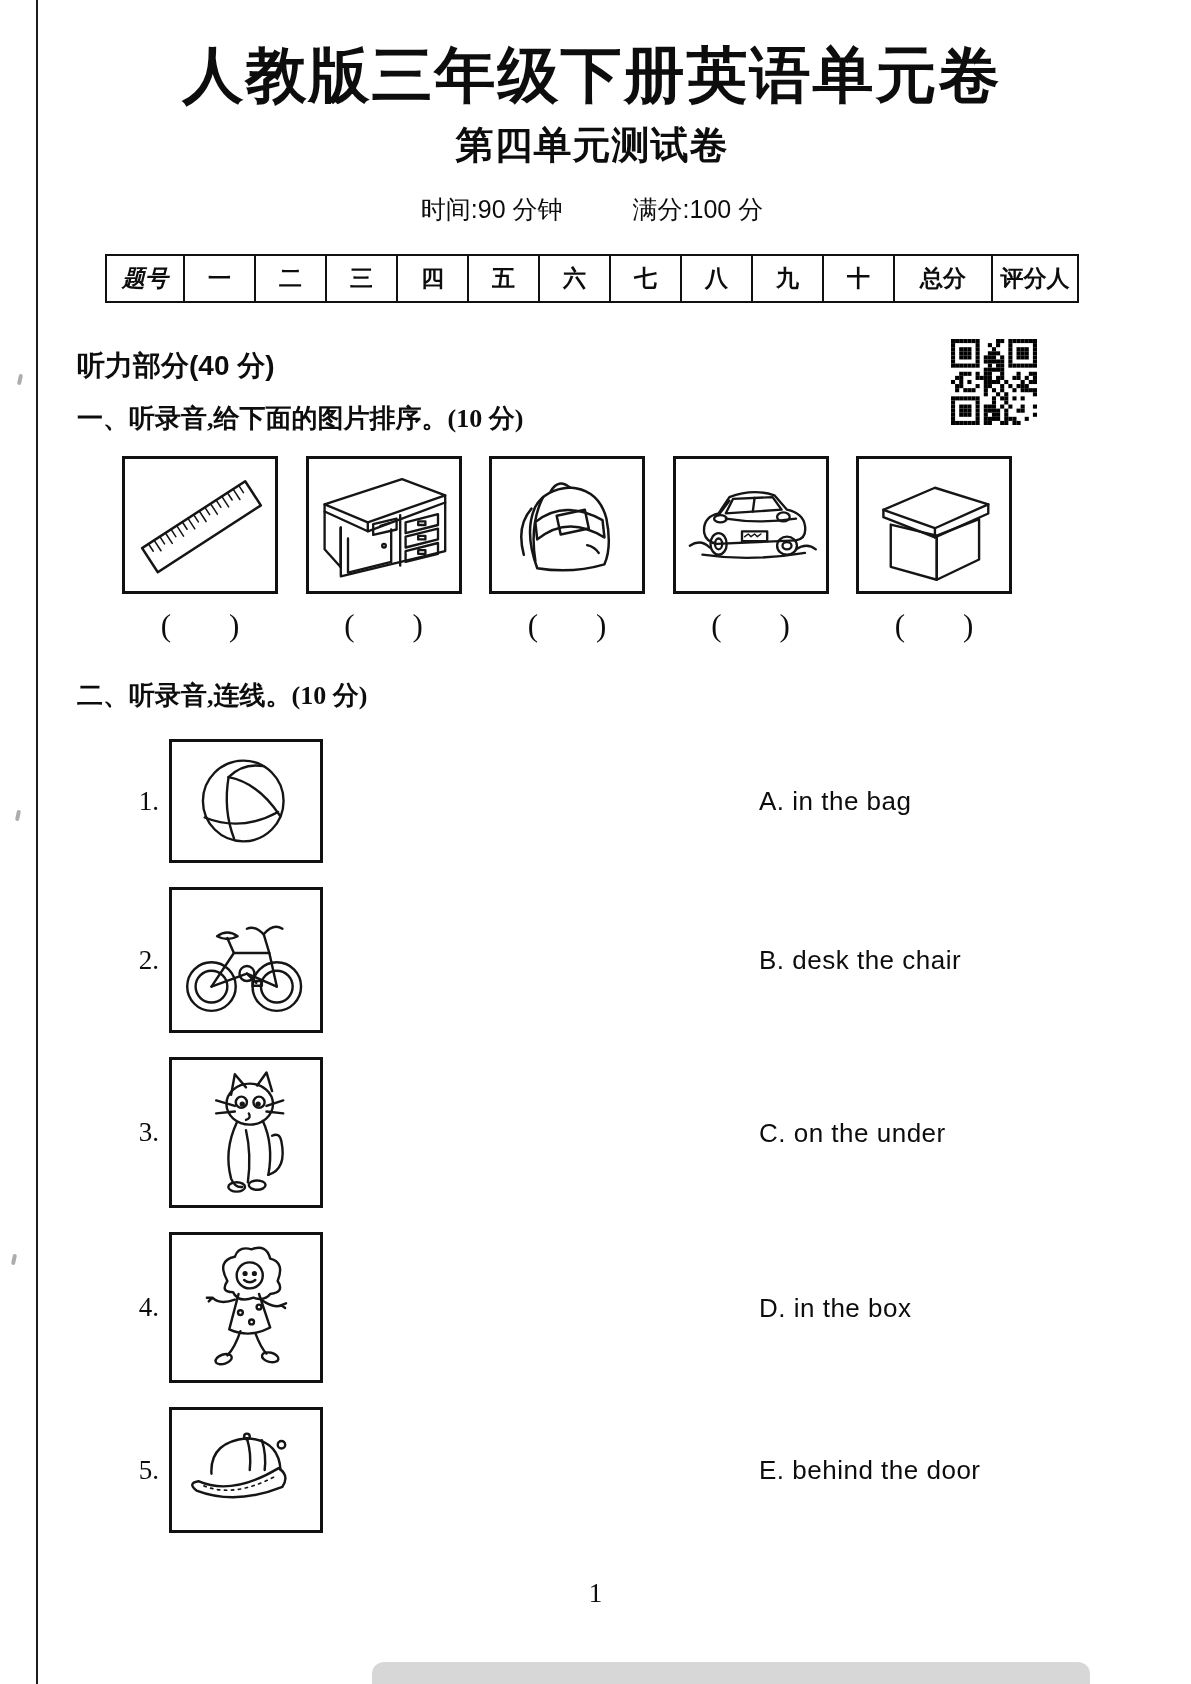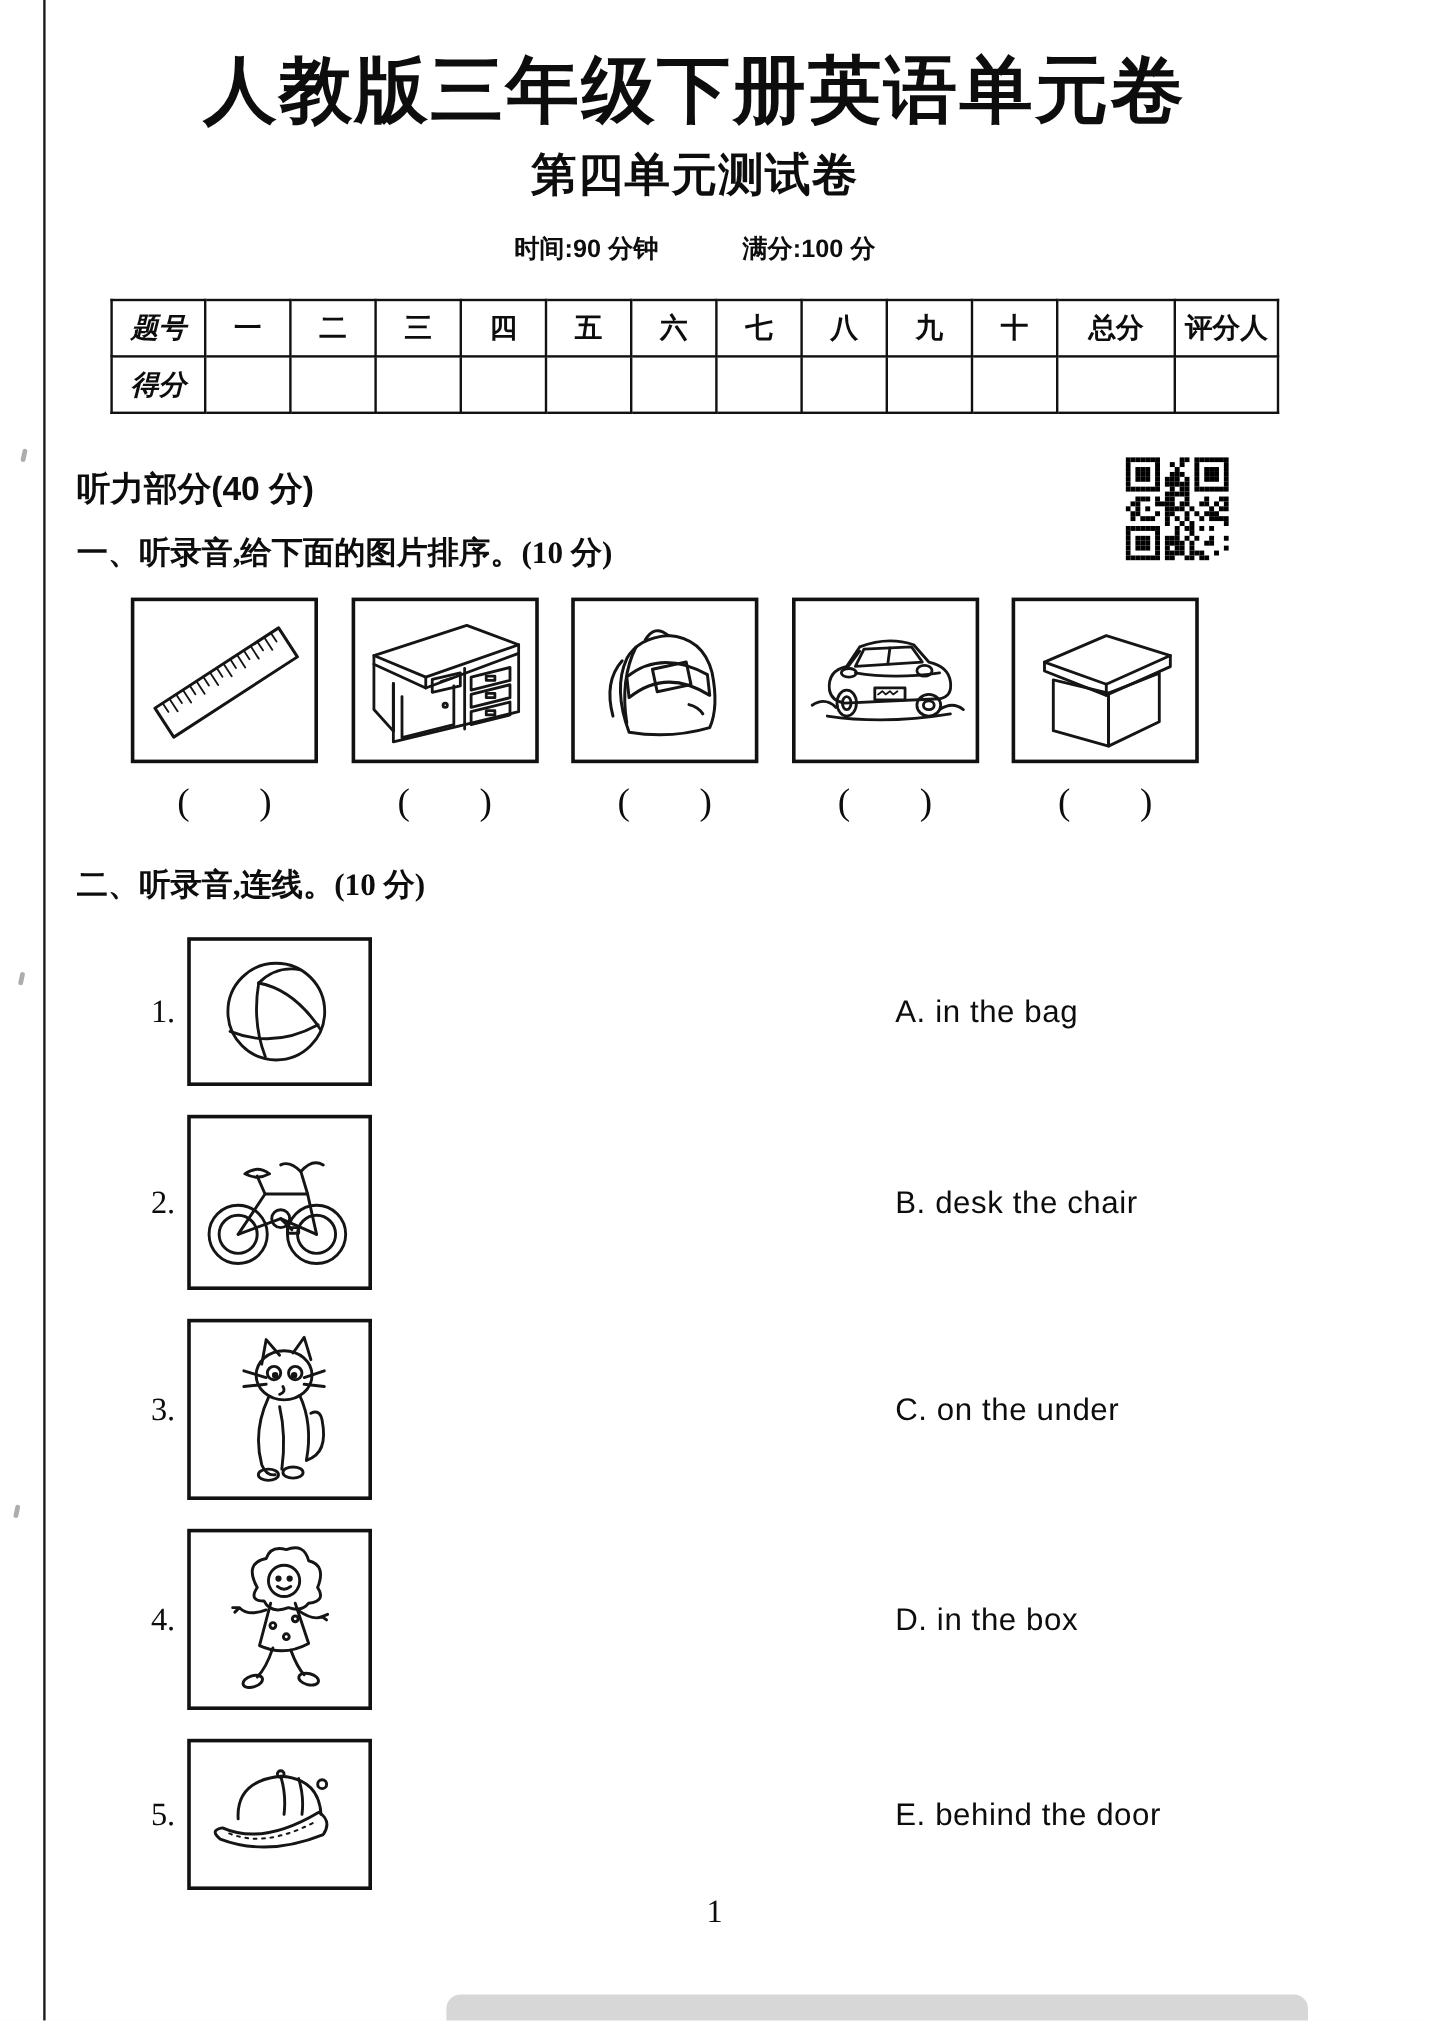--- a/index.html
+++ b/index.html
@@ -1,24 +1,24 @@
 <!DOCTYPE html>
 <html><head>
 <meta charset="utf-8">
 <style>
   html,body{margin:0;padding:0;background:#f5f5f5;}
   .page{position:relative;width:1191px;height:1684px;background:#ffffff;margin:0 auto;
         font-family:"Liberation Sans","DejaVu Sans",sans-serif;color:#0d0d0d;overflow:hidden;}
   .left-rule{position:absolute;left:36px;top:0;width:2px;height:1684px;background:#1c1c1c;}
   .edge-mark{position:absolute;width:4px;height:11px;background:#8a8a8a;border-radius:2px;transform:rotate(12deg);opacity:.7;}
-  .content{position:absolute;left:64px;top:0;width:1030px;}
+  .content{position:absolute;left:77px;top:0;width:1030px;}
 
   .title{margin-top:40px;text-align:center;font-size:61px;font-weight:bold;letter-spacing:2px;line-height:1.15;}
   .subtitle{margin-top:10px;text-align:center;font-size:38px;font-weight:bold;letter-spacing:1px;}
-  .info-line{margin-top:22px;text-align:center;font-size:21px;font-weight:bold;}
+  .info-line{margin-top:22px;text-align:center;font-size:25px;font-weight:normal;}
   .info-line .gap{display:inline-block;width:70px;}
 
   table.score{border-collapse:collapse;margin:28px auto 0 auto;table-layout:fixed;}
   table.score td{border:2.5px solid #111;text-align:center;font-size:23px;font-weight:bold;
                  height:45px;padding:0;overflow:hidden;}
   td.c-label{width:76px;font-style:italic;}
   td.c-num{width:69px;}
   td.c-total{width:96px;}
   td.c-grader{width:84px;}
 
@@ -75,35 +75,20 @@
         <td class="c-num">三</td>
         <td class="c-num">四</td>
         <td class="c-num">五</td>
         <td class="c-num">六</td>
         <td class="c-num">七</td>
         <td class="c-num">八</td>
         <td class="c-num">九</td>
         <td class="c-num">十</td>
         <td class="c-total">总分</td>
         <td class="c-grader">评分人</td>
-      </tr>
-      <tr>
-        <td class="c-label">得分</td>
-        <td class="c-num"></td>
-        <td class="c-num"></td>
-        <td class="c-num"></td>
-        <td class="c-num"></td>
-        <td class="c-num"></td>
-        <td class="c-num"></td>
-        <td class="c-num"></td>
-        <td class="c-num"></td>
-        <td class="c-num"></td>
-        <td class="c-num"></td>
-        <td class="c-total"></td>
-        <td class="c-grader"></td>
       </tr>
     </tbody>
       </table>
 
     <div class="listen-head">
       <div class="listen-title">听力部分(40 分)</div>
       <svg class="qr" id="qr-svg" viewBox="0 0 84 84">
           <rect x="44" y="0" width="4" height="4" fill="#000"></rect>
           <rect x="48" y="0" width="4" height="4" fill="#000"></rect>
           <rect x="36" y="4" width="4" height="4" fill="#000"></rect>

